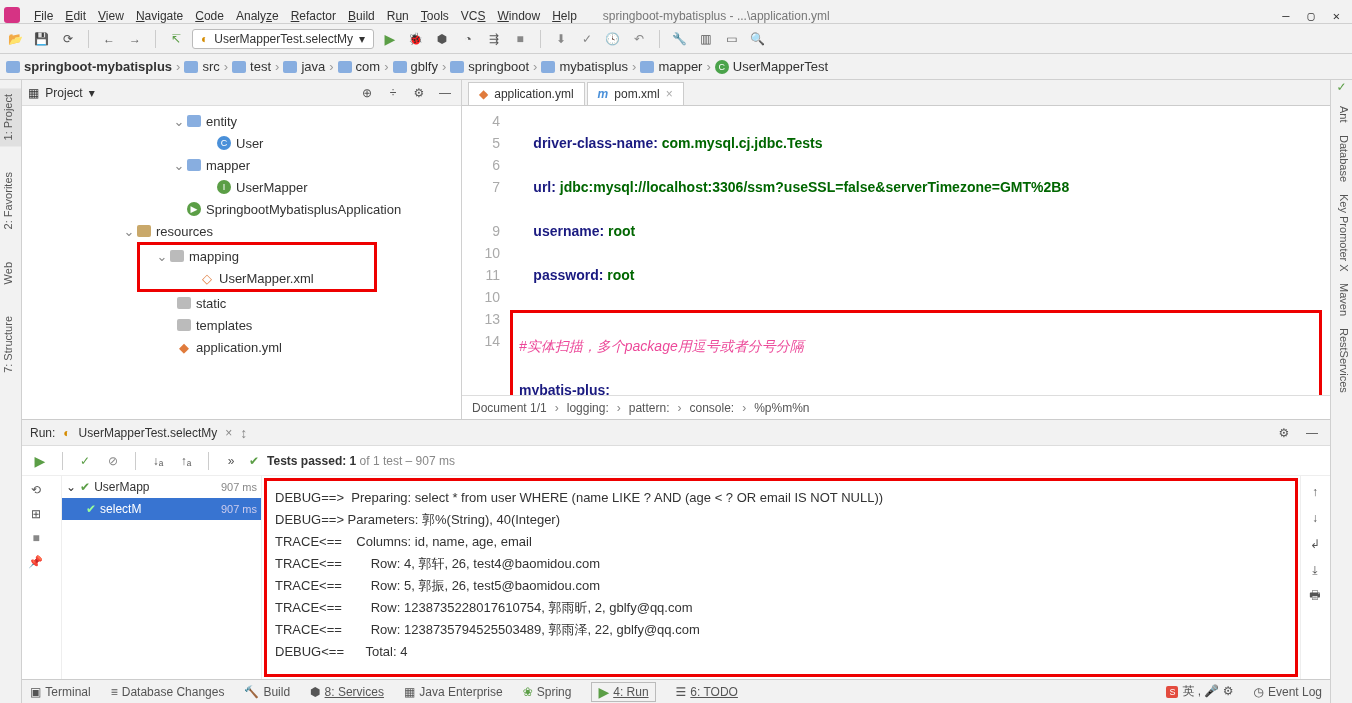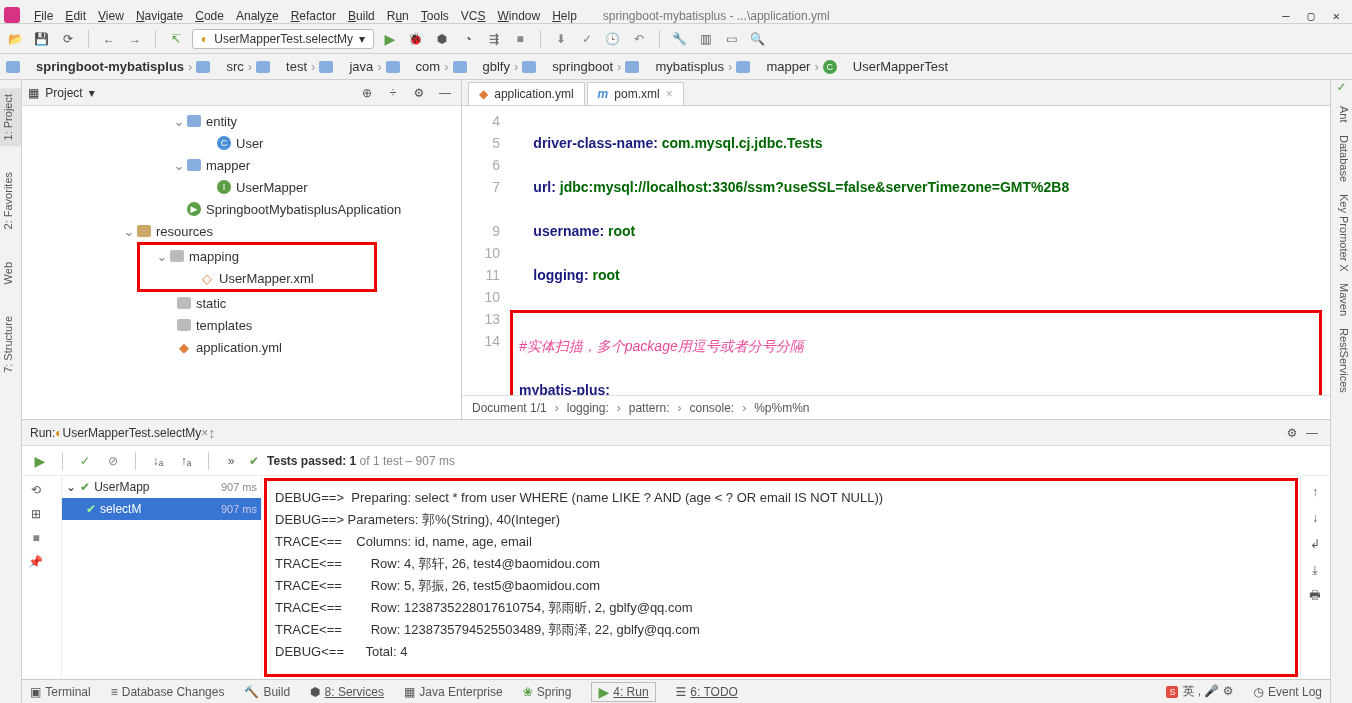--- a/index.html
+++ b/index.html
@@ -9,21 +9,21 @@
 .menubar .menu-item { padding: 0 6px; cursor: pointer; }
 .menubar .menu-item u { text-decoration: underline; }
 .menubar .title { margin-left: 20px; color: #777; }
 .menubar .window-controls { margin-left: auto; display: flex; gap: 18px; padding-right: 8px; }
 .menubar .window-controls span { cursor: pointer; font-family: monospace; }
 .toolbar { height: 30px; display: flex; align-items: center; padding: 0 6px; gap: 6px; border-bottom: 1px solid #d0d0d0; background: #f2f2f2; }
 .tb-btn { width: 20px; height: 20px; display: flex; align-items: center; justify-content: center; cursor: pointer; color: #555; }
 .tb-sep { width: 1px; height: 18px; background: #ccc; margin: 0 4px; }
 .run-config { border: 1px solid #bbb; border-radius: 3px; padding: 2px 8px; display: flex; align-items: center; gap: 6px; background: #fff; font-size: 12px; }
 .breadcrumb { height: 26px; display: flex; align-items: center; padding: 0 6px; gap: 4px; background: #f2f2f2; border-bottom: 1px solid #d0d0d0; font-size: 13px; }
-.breadcrumb .crumb { display: flex; align-items: center; gap: 16px; }
+.breadcrumb .crumb { display: flex; align-items: center; gap: 4px; }
 .breadcrumb .sep { color: #999; }
 .icon-folder { width: 14px; height: 12px; background: #88aee0; border-radius: 2px; display: inline-block; }
 .icon-class { width: 14px; height: 14px; border-radius: 50%; background: #4aa34a; display: inline-flex; align-items: center; justify-content: center; color: #fff; font-size: 9px; }
 .main { flex: 1; display: flex; overflow: hidden; }
 .left-tab { width: 22px; background: #f2f2f2; border-right: 1px solid #d0d0d0; display: flex; flex-direction: column; gap: 20px; padding-top: 8px; }
 .left-tab .vtab { writing-mode: vertical-rl; transform: rotate(180deg); cursor: pointer; padding: 6px 2px; color: #555; font-size: 11px; white-space: nowrap; }
 .right-tab { width: 22px; background: #f2f2f2; border-left: 1px solid #d0d0d0; display: flex; flex-direction: column; }
 .right-tab .vtab { writing-mode: vertical-rl; cursor: pointer; padding: 6px 2px; color: #555; font-size: 11px; white-space: nowrap; }
 .center { flex: 1; display: flex; flex-direction: column; overflow: hidden; }
 .upper { flex: 1; display: flex; overflow: hidden; }
@@ -43,21 +43,21 @@
 .tab.active { font-weight: 500; }
 .code-area { flex: 1; display: flex; font-family: "Consolas", monospace; font-size: 14px; overflow: auto; }
 .gutter { width: 48px; text-align: right; padding: 4px 10px 4px 0; color: #aaa; background: #fff; user-select: none; line-height: 22px; }
 .code { flex: 1; padding: 4px 0; line-height: 22px; white-space: pre; }
 .code .key { color: #1a1a80; font-weight: bold; }
 .code .val { color: #006600; font-weight: bold; }
 .code .comment { color: #ec4899; font-style: italic; }
 .code-highlight { border: 3px solid #e00; margin: 2px 8px 2px 0; padding: 0 6px; }
 .editor-status { height: 24px; border-top: 1px solid #ddd; display: flex; align-items: center; padding: 0 10px; gap: 8px; font-size: 12px; color: #555; background: #fff; }
 .run-panel { height: 260px; border-top: 1px solid #ccc; display: flex; flex-direction: column; background: #fff; }
-.run-header { height: 26px; display: flex; align-items: center; padding: 0 8px; gap: 0; background: #f2f2f2; border-bottom: 1px solid #ddd; }
+.run-header { height: 26px; display: flex; align-items: center; padding: 0 8px; gap: 8px; background: #f2f2f2; border-bottom: 1px solid #ddd; }
 .run-header .spacer { flex: 1; }
 .run-toolbar { height: 30px; display: flex; align-items: center; padding: 0 8px; gap: 8px; border-bottom: 1px solid #eee; }
 .run-body { flex: 1; display: flex; overflow: hidden; }
 .run-left { width: 40px; display: flex; flex-direction: column; gap: 4px; padding: 4px; border-right: 1px solid #eee; }
 .run-tree { width: 200px; border-right: 1px solid #eee; font-size: 12px; overflow: auto; }
 .run-tree-row { display: flex; align-items: center; height: 22px; padding-left: var(--indent,0); gap: 4px; }
 .run-tree-row.sel { background: #3874d1; color: #fff; }
 .run-tree-row .time { margin-left: auto; color: #888; font-size: 11px; padding-right: 4px; }
 .run-tree-row.sel .time { color: #cce; }
 .console { flex: 1; font-family: "Consolas", monospace; font-size: 13px; padding: 6px 0 6px 8px; line-height: 22px; white-space: pre; overflow: auto; border: 3px solid #e00; margin: 2px; border-left: 3px solid #e00;}
@@ -306,21 +306,21 @@
               <div>10</div>
               <div>11</div>
               <div>10</div>
               <div>13</div>
               <div>14</div>
           </div>
           <div class="code">
 <div>      <span class="key">driver-class-name</span><span class="key">: </span><span class="val">com.mysql.cj.jdbc.Tests</span></div>
 <div>      <span class="key">url</span><span class="key">: </span><span class="val">jdbc:mysql://localhost:3306/ssm?useSSL=false&amp;serverTimezone=GMT%2B8</span></div>
 <div>      <span class="key">username</span><span class="key">: </span><span class="val">root</span></div>
-<div>      <span class="key">logging</span><span class="key">: </span><span class="val">root</span></div>
+<div>      <span class="key">password</span><span class="key">: </span><span class="val">root</span></div>
 <div class="code-highlight">
 <div><span class="comment">#实体扫描，多个package用逗号或者分号分隔</span></div>
 <div><span class="key">mybatis-plus</span><span class="key">:</span></div>
 
 
 
 </div>
 
           </div>
         </div>

